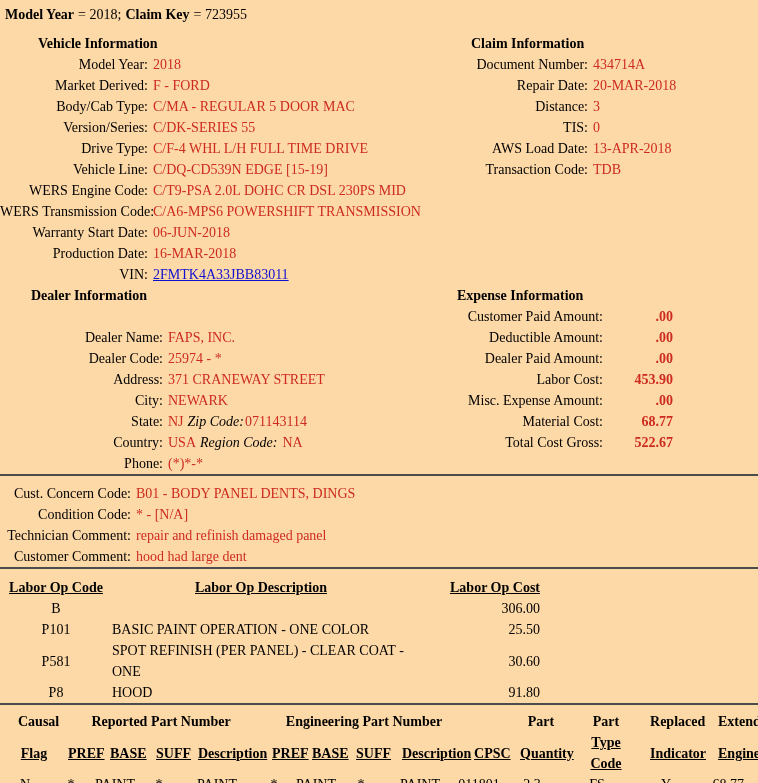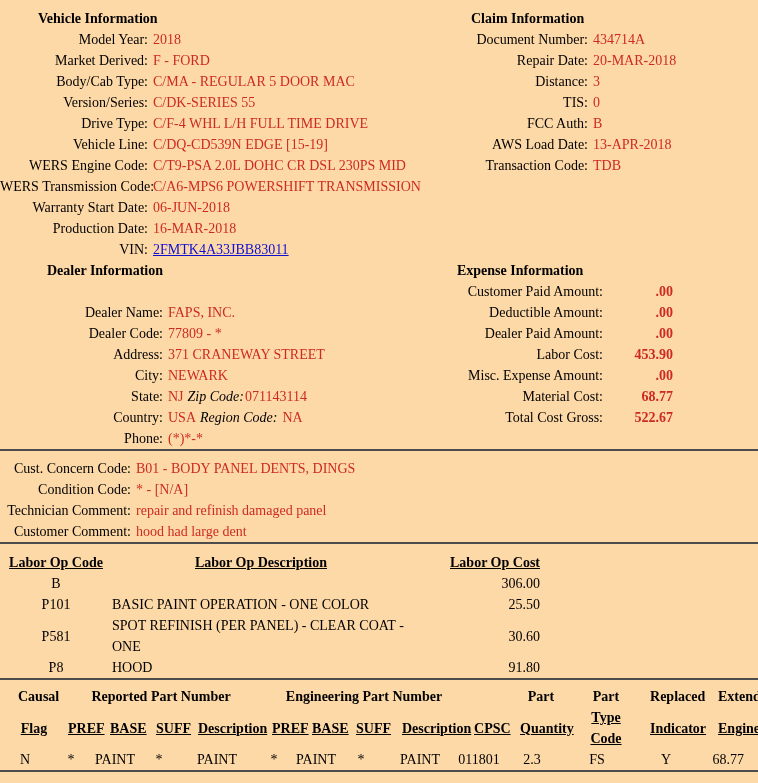--- a/index.html
+++ b/index.html
@@ -12,21 +12,21 @@
     font-family:"Liberation Serif","DejaVu Serif",serif;
     font-size:14px;line-height:21px;
   }
   .topline{padding:4px 0 0 5px;height:21px;white-space:nowrap;}
   .topline b{font-weight:bold;}
   .ml4{margin-left:4px;}
   .grid{display:grid;grid-template-columns:405px 353px;}
   .mt8{margin-top:8px;}
   .sec-h{font-weight:bold;height:21px;}
   .ind38{margin-left:38px;} .ind66{margin-left:66px;}
-  .ind47{margin-left:47px;} .ind52{margin-left:52px;}
+  .ind47{margin-left:31px;} .ind52{margin-left:52px;}
   .kv{height:21px;white-space:nowrap;}
   .spacer{height:21px;}
   .lbl{display:inline-block;text-align:right;vertical-align:top;}
   .w148{width:148px;} .w183{width:183px;} .w163{width:163px;} .w198{width:198px;} .w131{width:131px;}
   .val{color:var(--red);margin-left:5px;}
   .val-tight{color:var(--red);margin-left:1px;}
   .lbl2{margin-left:4px;font-style:italic;}
   .amt{display:inline-block;width:70px;text-align:right;margin-left:0;font-weight:bold;}
   a.vin{color:var(--link);margin-left:5px;text-decoration:underline;cursor:pointer;}
   hr.rule{border:none;border-top:2px solid var(--rule);margin:0;height:0;}
@@ -43,20 +43,21 @@
   .parts th{font-weight:bold;text-align:center;padding-left:18px;}
   .parts td{text-align:center;}
   .parts .uh{text-decoration:underline;}
   .parts .ra{text-align:right;padding-right:14px;}
 </style>
 </head>
 <body>
 
 <div>
 
+  <div class="topline"><b>Model Year</b><span class="ml4">= 2018;</span><b class="ml4">Claim Key</b><span class="ml4">= 723955</span></div>
 
   <div class="grid mt8">
     <div>
       <div class="sec-h ind38">Vehicle Information</div>
       <div class="kv"><span class="lbl w148">Model Year:</span><span class="val">2018</span></div>
       <div class="kv"><span class="lbl w148">Market Derived:</span><span class="val">F - FORD</span></div>
       <div class="kv"><span class="lbl w148">Body/Cab Type:</span><span class="val">C/MA - REGULAR 5 DOOR MAC</span></div>
       <div class="kv"><span class="lbl w148">Version/Series:</span><span class="val">C/DK-SERIES 55</span></div>
       <div class="kv"><span class="lbl w148">Drive Type:</span><span class="val">C/F-4 WHL L/H FULL TIME DRIVE</span></div>
       <div class="kv"><span class="lbl w148">Vehicle Line:</span><span class="val">C/DQ-CD539N EDGE [15-19]</span></div>
@@ -65,32 +66,31 @@
       <div class="kv"><span class="lbl w148">Warranty Start Date:</span><span class="val">06-JUN-2018</span></div>
       <div class="kv"><span class="lbl w148">Production Date:</span><span class="val">16-MAR-2018</span></div>
       <div class="kv"><span class="lbl w148">VIN:</span><a class="vin">2FMTK4A33JBB83011</a></div>
     </div>
     <div>
       <div class="sec-h ind66">Claim Information</div>
       <div class="kv"><span class="lbl w183">Document Number:</span><span class="val">434714A</span></div>
       <div class="kv"><span class="lbl w183">Repair Date:</span><span class="val">20-MAR-2018</span></div>
       <div class="kv"><span class="lbl w183">Distance:</span><span class="val">3</span></div>
       <div class="kv"><span class="lbl w183">TIS:</span><span class="val">0</span></div>
-      <div class="kv"><span class="lbl w183">FCC Auth:</span><span class="val">B</span></div>
       <div class="kv"><span class="lbl w183">AWS Load Date:</span><span class="val">13-APR-2018</span></div>
       <div class="kv"><span class="lbl w183">Transaction Code:</span><span class="val">TDB</span></div>
     </div>
   </div>
 
   <div class="grid">
     <div>
       <div class="sec-h ind47">Dealer Information</div>
       <div class="spacer"></div>
       <div class="kv"><span class="lbl w163">Dealer Name:</span><span class="val">FAPS, INC.</span></div>
-      <div class="kv"><span class="lbl w163">Dealer Code:</span><span class="val">77809 - *</span></div>
+      <div class="kv"><span class="lbl w163">Dealer Code:</span><span class="val">25974 - *</span></div>
       <div class="kv"><span class="lbl w163">Address:</span><span class="val">371 CRANEWAY STREET</span></div>
       <div class="kv"><span class="lbl w163">City:</span><span class="val">NEWARK</span></div>
       <div class="kv"><span class="lbl w163">State:</span><span class="val">NJ</span><span class="lbl2">Zip Code:</span><span class="val-tight">071143114</span></div>
       <div class="kv"><span class="lbl w163">Country:</span><span class="val">USA</span><span class="lbl2">Region Code:</span><span class="val">NA</span></div>
       <div class="kv"><span class="lbl w163">Phone:</span><span class="val">(*)*-*</span></div>
     </div>
     <div>
       <div class="sec-h ind52">Expense Information</div>
       <div class="kv"><span class="lbl w198">Customer Paid Amount:</span><span class="val amt">.00</span></div>
       <div class="kv"><span class="lbl w198">Deductible Amount:</span><span class="val amt">.00</span></div>

